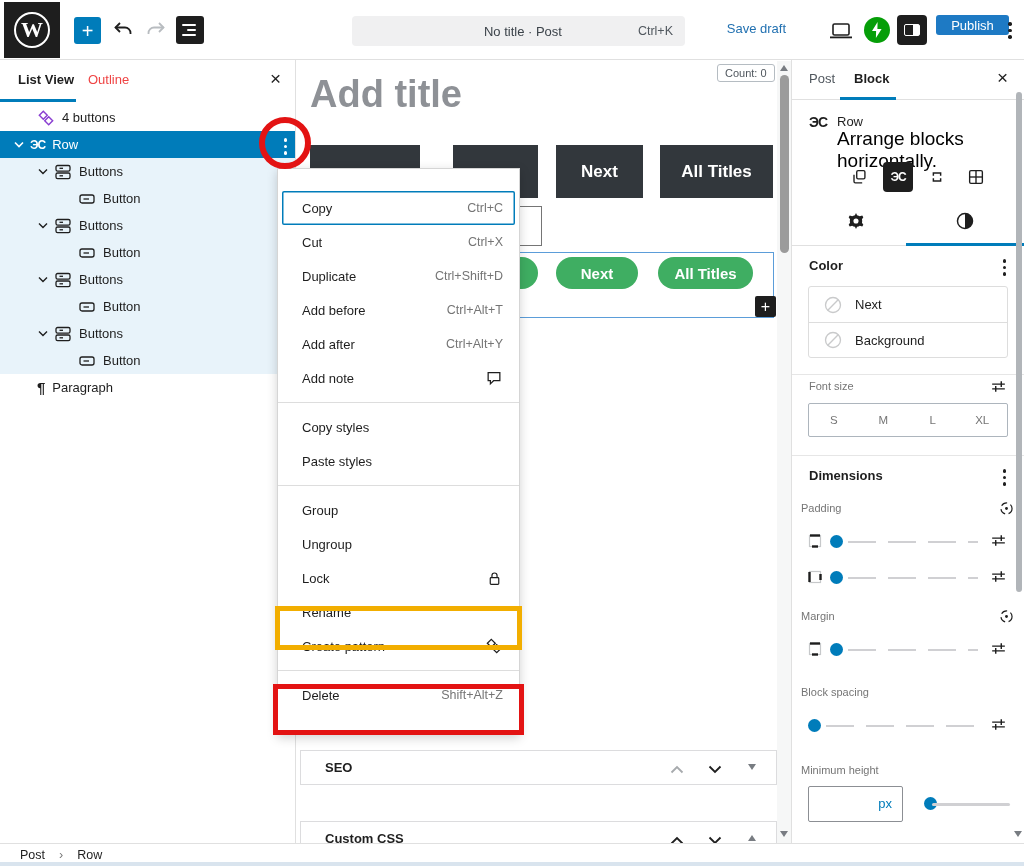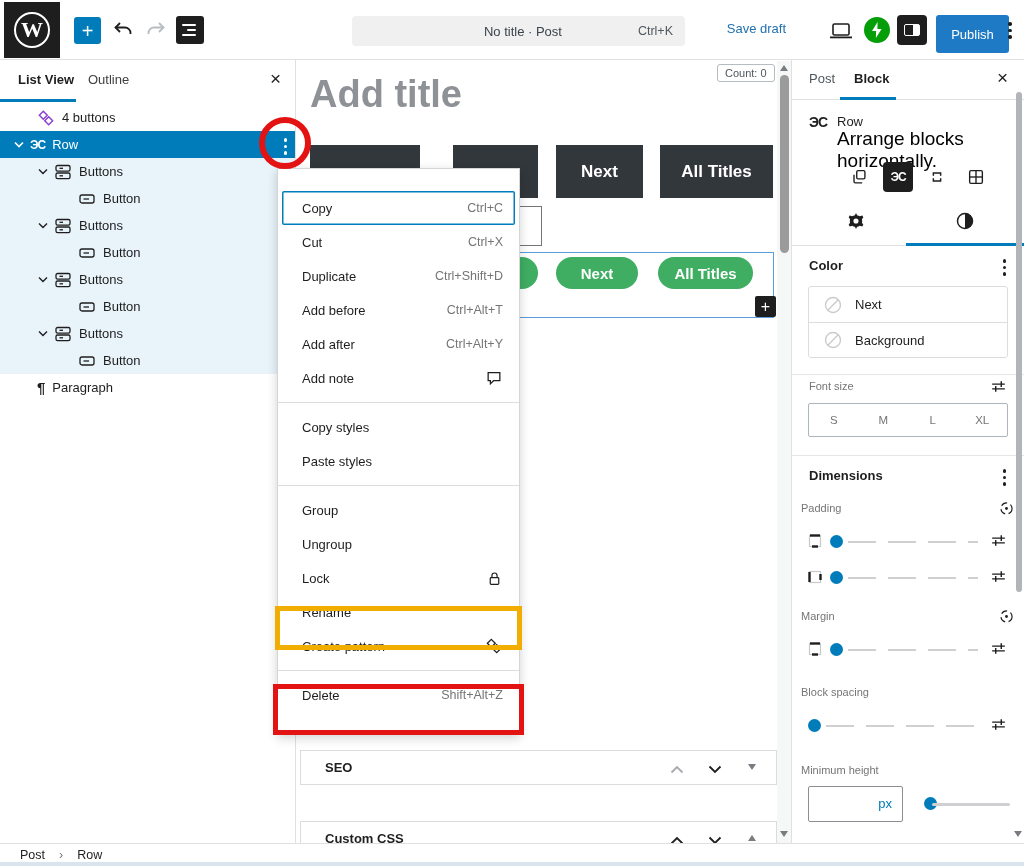--- a/index.html
+++ b/index.html
@@ -17,31 +17,31 @@
   .lv-toggle i { display:block; height:2px; background:#fff; border-radius:1px; }
   .lv-toggle i:nth-child(1){width:14px;} .lv-toggle i:nth-child(2){width:9px; margin-left:5px;} .lv-toggle i:nth-child(3){width:14px;}
   .docbar { position:absolute; left:352px; top:16px; width:333px; height:30px; background:#f0f0f1; border-radius:4px; display:flex; align-items:center; }
   .docbar .title { flex:1; text-align:center; font-size:13px; color:#3c434a; padding-left:56px; }
   .docbar .kbd { font-size:12.5px; color:#50575e; padding-right:12px; }
   .savedraft { position:absolute; right:238px; top:21px; font-size:13px; color:#2271b1; }
   .jetpack { position:absolute; left:864px; top:17px; width:26px; height:26px; border-radius:50%; background:#069e08; display:flex; align-items:center; justify-content:center; }
   .panel-toggle { position:absolute; left:897px; top:15px; width:30px; height:30px; background:#1e1e1e; border-radius:4px; display:flex; align-items:center; justify-content:center; }
   .panel-toggle .frame { width:16px; height:12px; border:1.5px solid #fff; border-radius:2px; position:relative; }
   .panel-toggle .frame i { position:absolute; right:0; top:0; width:6px; height:100%; background:#fff; }
-  .publish { position:absolute; left:936px; top:15px; width:73px; height:38px; background:#1e7ac4; border-radius:3px; color:#fff; font-size:13px; display:flex; align-items:center; justify-content:center; }
+  .publish { position:absolute; left:936px; top:15px; width:73px; height:20px; background:#1e7ac4; border-radius:3px; color:#fff; font-size:13px; display:flex; align-items:center; justify-content:center; }
   .kebab { display:inline-flex; flex-direction:column; gap:3px; align-items:center; }
   .kebab i { width:3.5px; height:3.5px; background:#1e1e1e; border-radius:50%; display:block; }
   .tb-kebab { position:absolute; left:1008px; top:22px; }
 
   
   .listview { position:absolute; left:0; top:60px; width:296px; height:783px; background:#fff; border-right:1px solid #e0e0e0; z-index:2; }
   .lv-head { position:relative; height:42px; }
   .lv-tab { position:absolute; top:12px; font-size:13px; }
   .lv-tab.active { left:18px; color:#1e1e1e; font-weight:bold; }
-  .lv-tab.idle { left:88px; color:#404040; }
+  .lv-tab.idle { left:88px; color:#ef4444; }
   .lv-underline { position:absolute; left:0; top:39px; width:76px; height:3px; background:#007cba; }
   .lv-close { position:absolute; right:14px; top:8px; font-size:19px; color:#1e1e1e; }
   .tree { position:absolute; top:44px; left:0; width:100%;text-align:right; }
   .trow { position:relative; height:27px; display:flex; align-items:center; font-size:13px; color:#1e1e1e; }
   .trow .chev { width:14px; display:flex; justify-content:center; }
   .trow.lvl0 { padding-left:12px; }
   .trow.lvl0.nochev { padding-left:33px; }
   .trow.lvl1 { padding-left:36px; }
   .trow.lvl2 { padding-left:74px; }
   .trow .ticon { margin:0 7px 0 4px; display:flex; align-items:center; }

